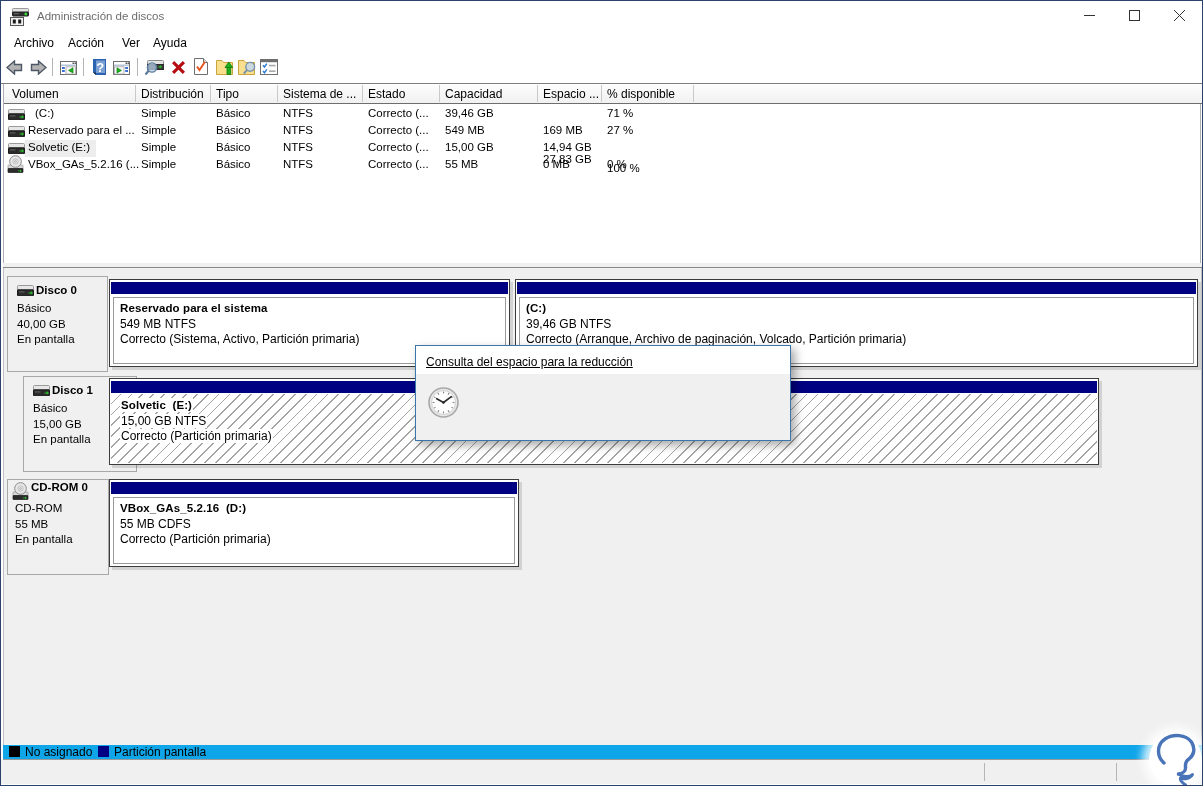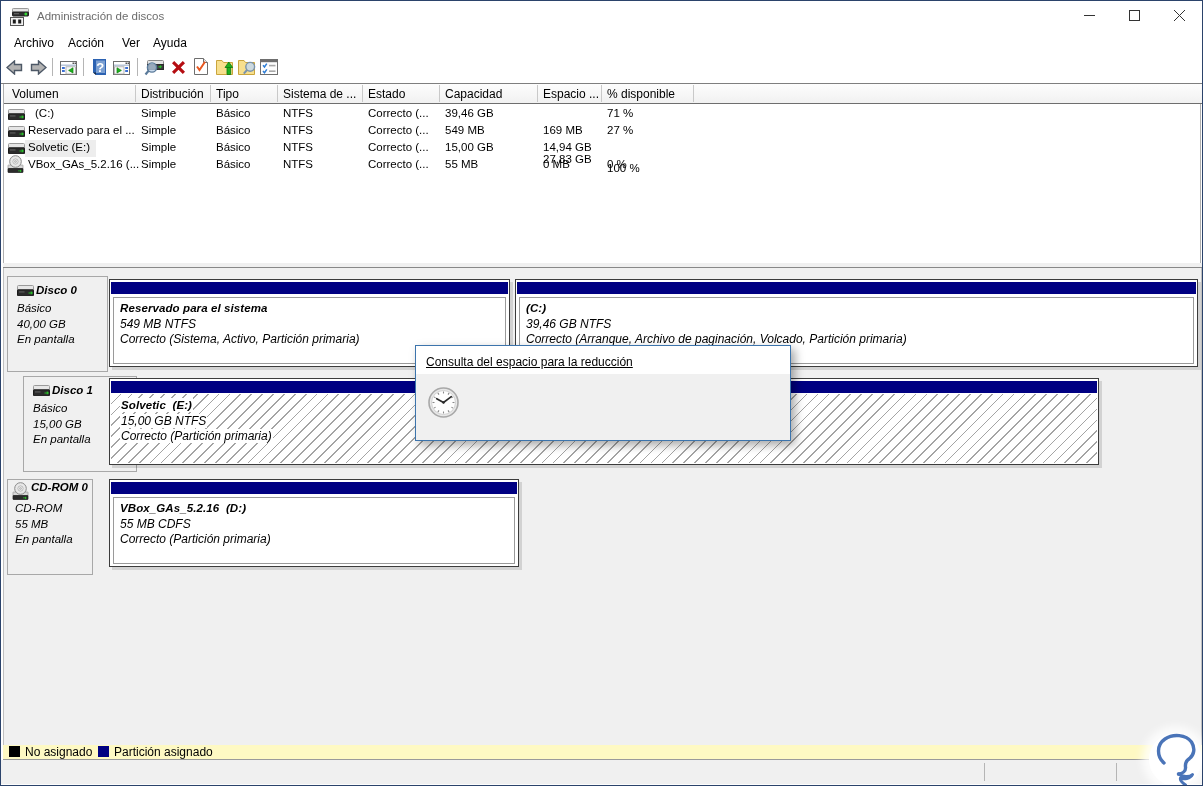--- a/index.html
+++ b/index.html
@@ -207,21 +207,21 @@
           <span class="abs" style="left:441px;top:1px;">55 MB</span>
           <span class="abs" style="left:539px;top:1px;text-align:center;">0 MB</span>
           <span class="abs" style="left:603px;top:1px;">0 %</span>
     </div>
   </div>
 </div>
 
 <div class="abs" style="left:2px;top:262px;width:1199px;height:4px;background:#f0f0f0;"></div>
 <div class="abs" style="left:2px;top:266px;width:1199px;height:1px;background:#888;"></div>
 
-<div id="gfx" class="abs" style="left:2px;top:267px;width:1199px;height:477px;background:#f0f0f0;border-left:1px solid #c0c0c0;border-right:1px solid #c0c0c0;box-sizing:border-box;font-style:italic;">
+<div id="gfx" class="abs" style="left:2px;top:267px;width:1199px;height:477px;background:#f0f0f0;border-left:1px solid #c0c0c0;border-right:1px solid #c0c0c0;box-sizing:border-box;">
 
   <div class="dlabel abs" style="left:3px;top:8px;width:101px;height:96px;">
     <svg class="abs" style="left:9px;top:8px;" width="17" height="11">
           <use href="#hddicon"></use>
         </svg>
     <span class="abs" style="left:28px;top:7px;font-weight:bold;">Disco 0</span>
     <div class="abs" style="left:9px;top:24px;line-height:15.5px;">Básico<br>40,00 GB<br>En pantalla</div>
   </div>
   <div class="pbox abs" style="left:105px;top:11px;width:401px;height:88px;">
     <div class="pband navy"></div>
@@ -240,21 +240,21 @@
         </svg>
     <span class="abs" style="left:28px;top:7px;font-weight:bold;">Disco 1</span>
     <div class="abs" style="left:9px;top:24px;line-height:15.5px;">Básico<br>15,00 GB<br>En pantalla</div>
   </div>
   <div class="pbox abs" style="left:105px;top:110px;width:990px;height:87px;">
     <div class="pband navy"></div>
     <div class="phatch"></div>
     <div class="ptext" style="top:19px;"><span class="wbg"><b>Solvetic&nbsp; (E:)</b></span><br><span class="wbg">15,00 GB NTFS</span><br><span class="wbg">Correcto (Partición primaria)</span></div>
   </div>
 
-  <div class="dlabel abs" style="left:3px;top:211px;width:86px;height:96px;">
+  <div class="dlabel abs" style="left:3px;top:211px;width:102px;height:96px;">
     <svg class="abs" style="left:4px;top:2px;" width="18" height="18">
           <use href="#cdicon"></use>
         </svg>
     <span class="abs" style="left:23px;top:1px;font-weight:bold;">CD-ROM 0</span>
     <div class="abs" style="left:7px;top:21px;line-height:15.5px;">CD-ROM<br>55 MB<br>En pantalla</div>
   </div>
   <div class="pbox abs" style="left:105px;top:211px;width:410px;height:88px;">
     <div class="pband navy"></div>
     <div class="pinner"></div>
     <div class="ptext"><b>VBox_GAs_5.2.16&nbsp; (D:)</b><br>55 MB CDFS<br>Correcto (Partición primaria)</div>
@@ -273,25 +273,25 @@
       <rect x="1" y="10" width="15" height="4" rx="0.5" fill="#d9d9d9" stroke="#9a9a9a" stroke-width="0.7"></rect>
       <rect x="1" y="13.5" width="15" height="4" rx="0.5" fill="#2b2b2b" stroke="#1a1a1a" stroke-width="0.7"></rect>
       <path d="M11 15.5 L13 15.5 L13 14.6 L14.8 15.9 L13 17.2 L13 16.3 L11 16.3 Z" fill="#28c028"></path>
       <circle cx="8.5" cy="6.5" r="5.8" fill="#e8e8e8" stroke="#8a8a8a" stroke-width="1"></circle>
       <circle cx="8.5" cy="6.5" r="2.6" fill="#fff" stroke="#aaa" stroke-width="0.8"></circle>
       <circle cx="8.5" cy="6.5" r="1.1" fill="#d0d0d0" stroke="#999" stroke-width="0.6"></circle>
     </g>
   </defs>
 </svg>
 
-<div class="abs" style="left:2px;top:744px;width:1199px;height:14px;background:#fef9c3;border-bottom:1px solid #9a9a9a;">
+<div class="abs" style="left:2px;top:744px;width:1199px;height:14px;background:#0ea5e9;border-bottom:1px solid #9a9a9a;">
   <div class="abs" style="left:6px;top:1px;width:11px;height:11px;background:#000;"></div>
   <span class="abs" style="left:22px;top:0px;">No asignado</span>
   <div class="abs" style="left:95px;top:1px;width:11px;height:11px;background:#000082;"></div>
-  <span class="abs" style="left:111px;top:0px;">Partición asignado</span>
+  <span class="abs" style="left:111px;top:0px;">Partición pantalla</span>
 </div>
 
 <div class="abs" style="left:0;top:759px;width:1203px;height:24px;background:#f0f0f0;">
   <div class="abs" style="left:983px;top:3px;width:1px;height:18px;background:#b5b5b5;"></div>
   <div class="abs" style="left:1115px;top:3px;width:1px;height:18px;background:#b5b5b5;"></div>
 </div>
 <div class="abs" style="left:0;top:783px;width:1203px;height:1px;background:#fdfdfd;"></div>
 <div class="abs" style="left:0;top:784px;width:1203px;height:2px;background:#2b436b;"></div>
 
 <div class="abs" style="left:414px;top:344px;width:376px;height:96px;background:#f0f0f0;border:1px solid #3c74ac;box-sizing:border-box;box-shadow:4px 4px 9px rgba(0,0,0,0.35);z-index:50;">

